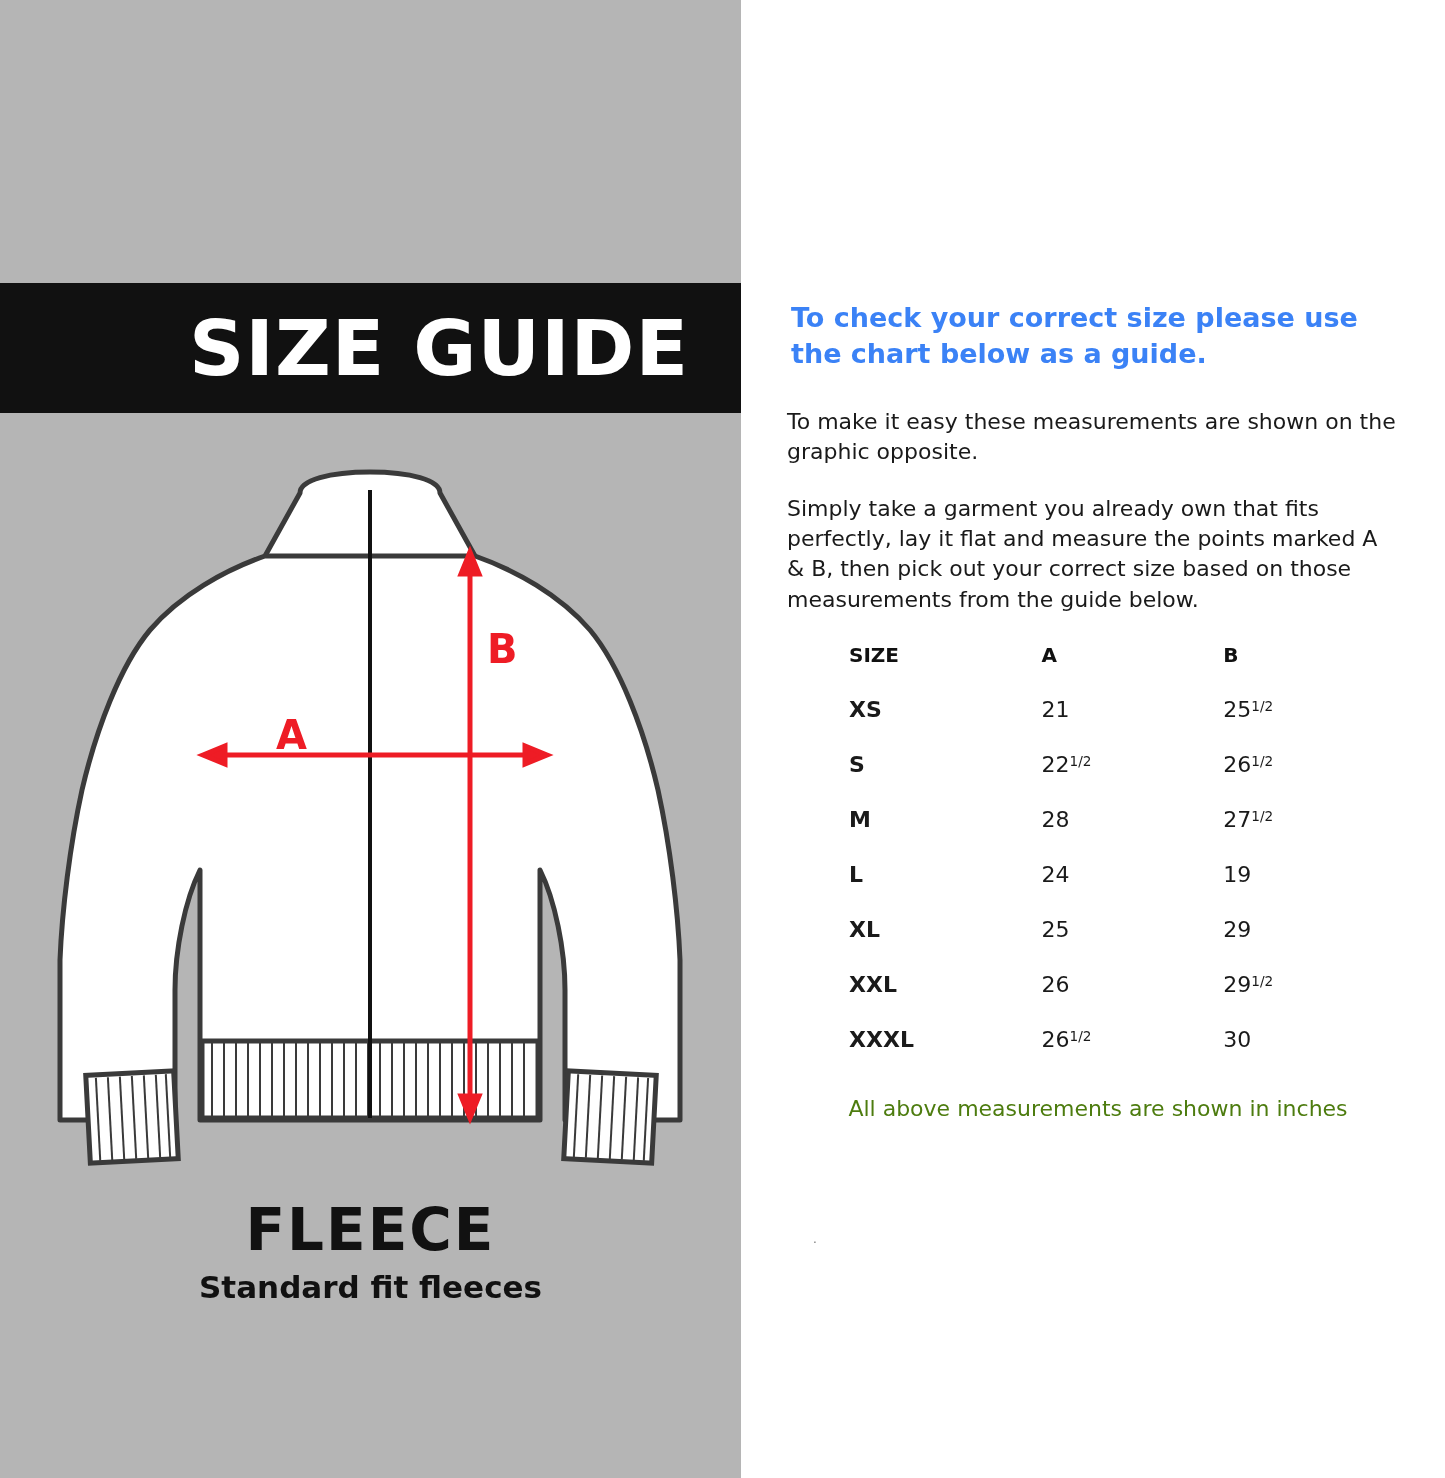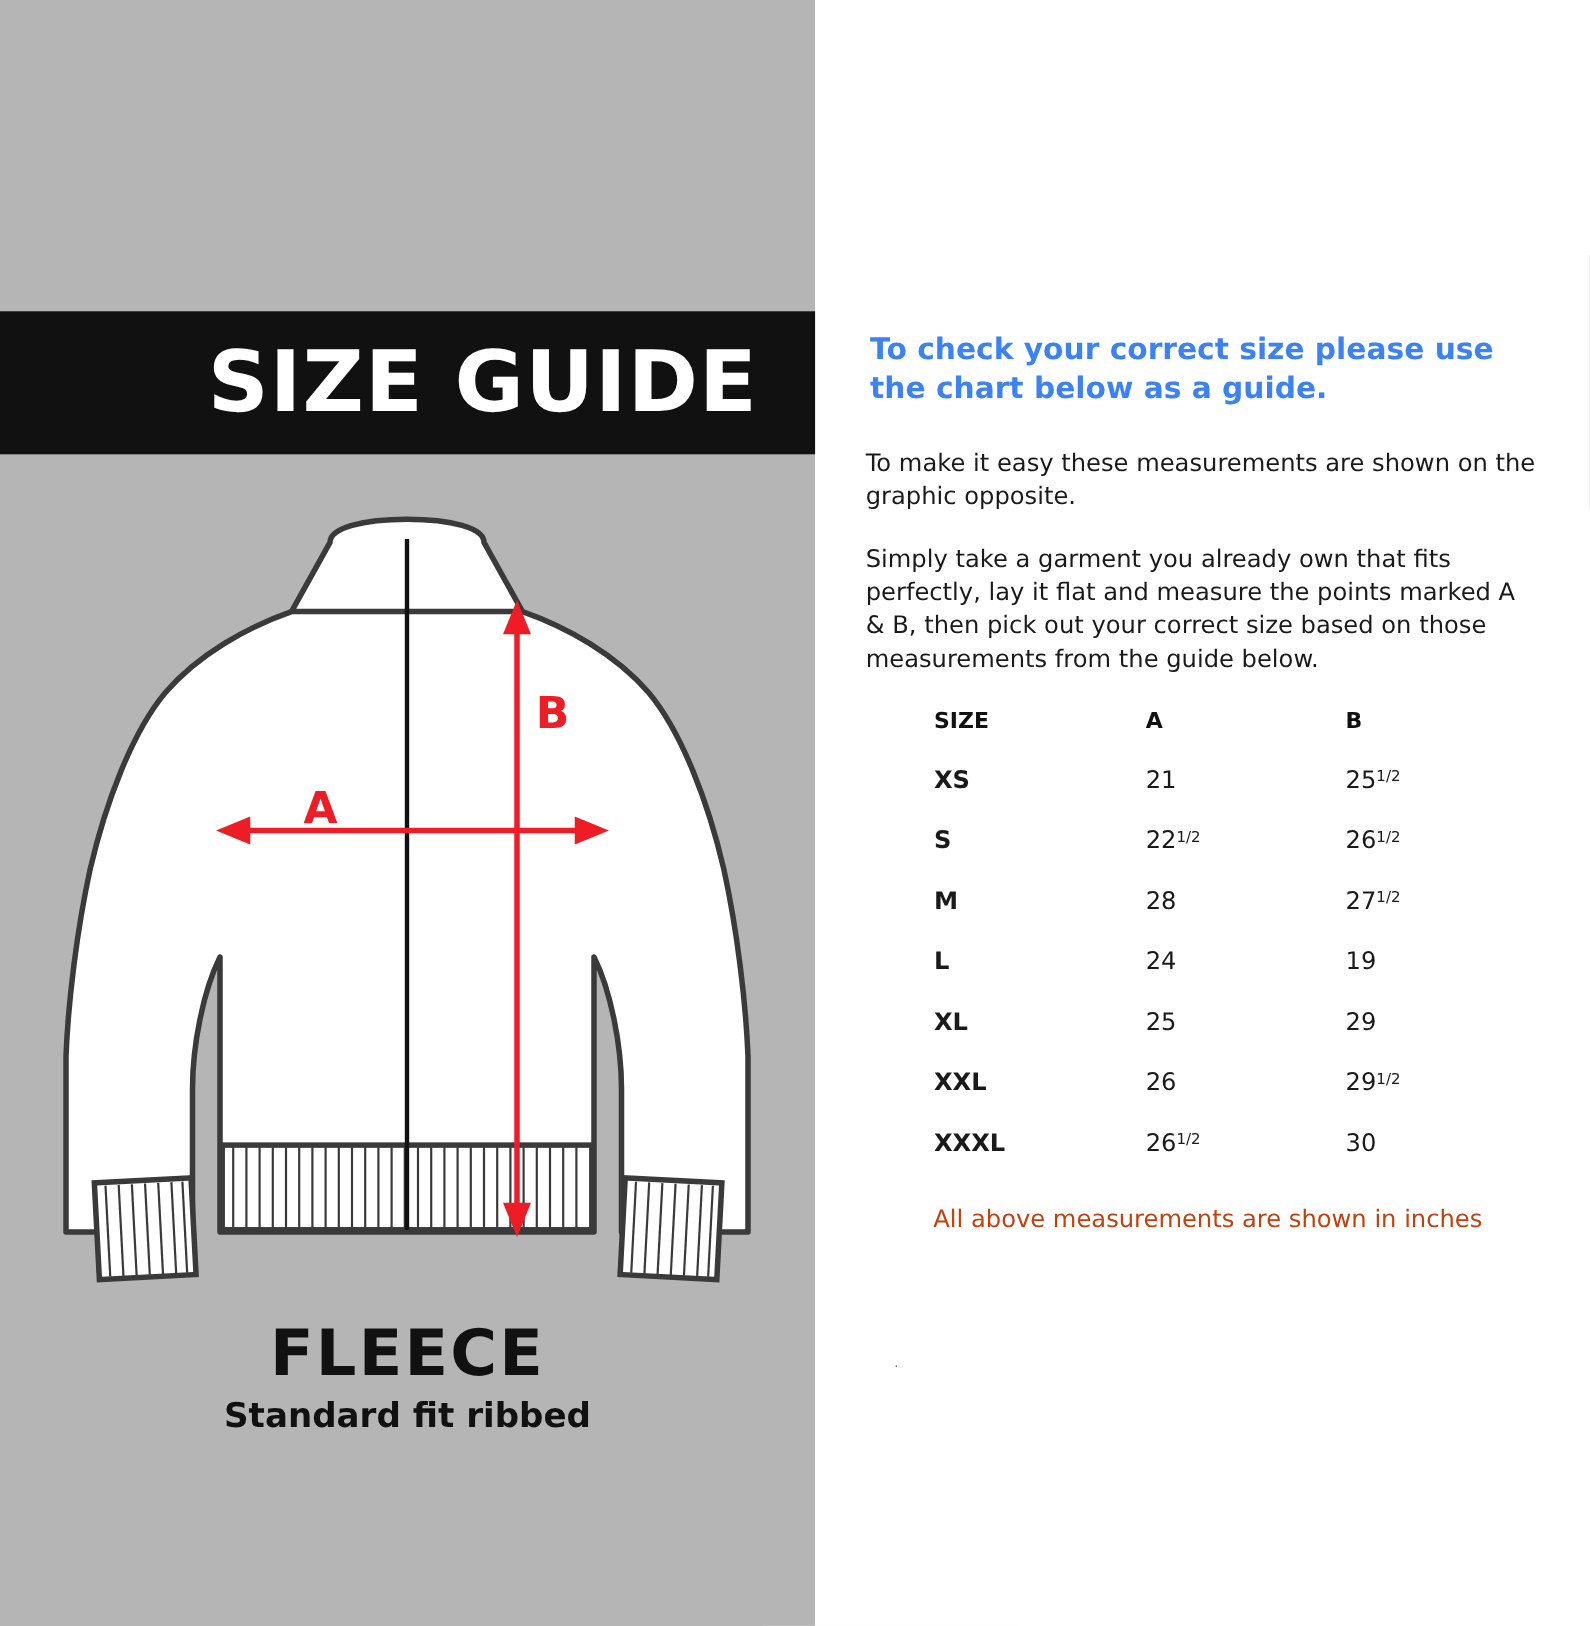--- a/index.html
+++ b/index.html
@@ -139,21 +139,21 @@
   .size-table .col-b, .size-table th.col-b { width: 180px; }
   sup.frac {
     font-size: 0.62em;
     vertical-align: 0.42em;
     line-height: 0;
   }
 
   .footnote {
     margin-top: 14px;
     font-size: 22px;
-    color: #c2410c;
+    color: #4d7c0f;
     text-align: center;
     padding-left: 10px;
   }
   .tiny-dot {
     position: absolute;
     left: 72px;
     top: 1232px;
     font-size: 12px;
     color: #777;
   }
@@ -269,21 +269,21 @@
           <polygon points="470,688 461,666 479,666"></polygon>
         </g>
       </svg>
 
       <div style="position:absolute; left:276px; top:282px; color:#ee1c25; font-size:40px; font-weight:bold;">A</div>
       <div style="position:absolute; left:487px; top:196px; color:#ee1c25; font-size:40px; font-weight:bold;">B</div>
     </div>
 
     <div class="left-caption">
       <div class="cap-main">FLEECE</div>
-      <div class="cap-sub">Standard fit ribbed</div>
+      <div class="cap-sub">Standard fit fleeces</div>
     </div>
   </div>
 
   <div class="right-panel">
     <div class="right-inner">
 
       <div class="intro-head">To check your correct size please use the chart below as a guide.</div>
       <div class="intro-p">To make it easy these measurements are shown on the graphic opposite.</div>
       <div class="intro-p">Simply take a garment you already own that fits perfectly, lay it flat and measure the points marked A &amp; B, then pick out your correct size based on those measurements from the guide below.</div>
 

